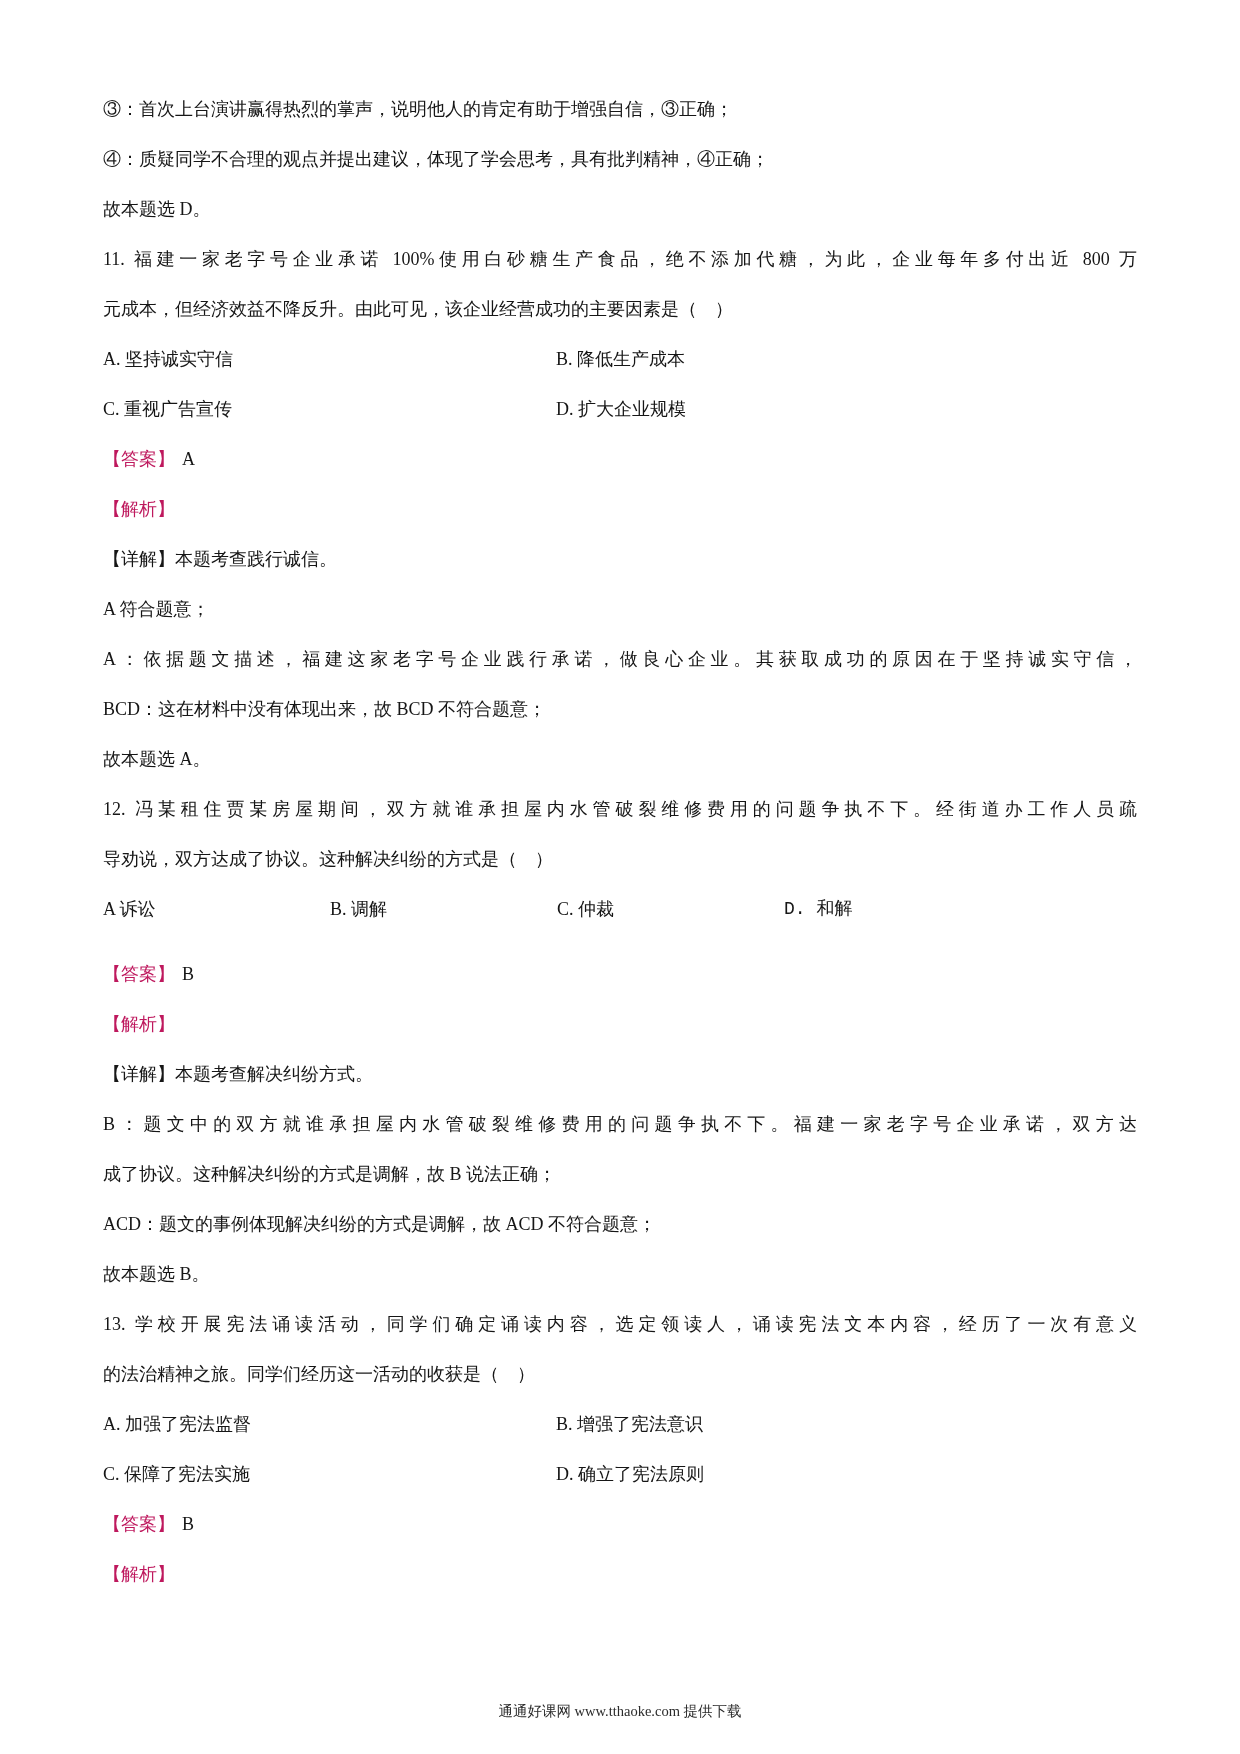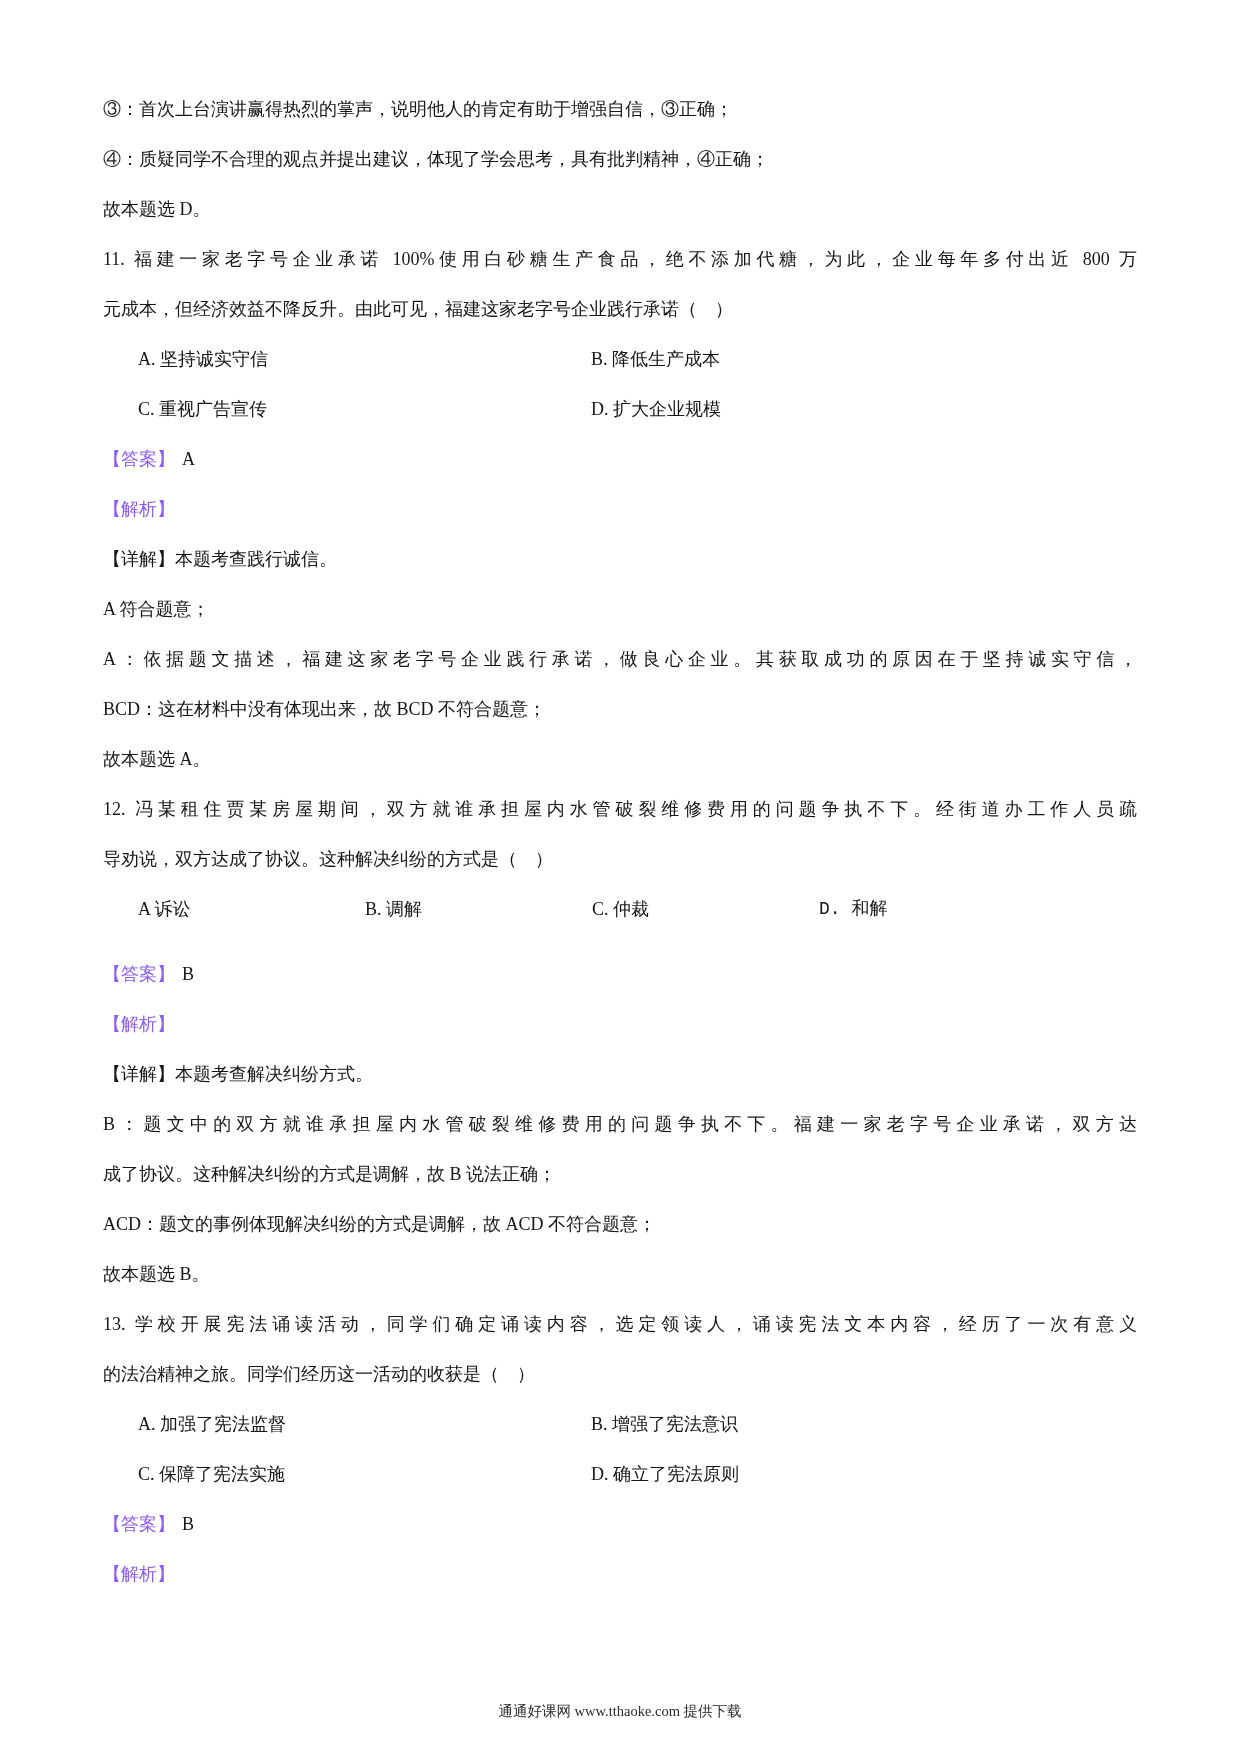--- a/index.html
+++ b/index.html
@@ -21,27 +21,27 @@
     line-height: 50px;
     height: 50px;
     white-space: nowrap;
     overflow: hidden;
   }
   .just {
     white-space: normal;
     text-align: justify;
     text-align-last: justify;
   }
-  .opts { display: flex; margin-left: 35px; }
+  .opts { display: flex; }
   .opts .opt { display: inline-block; }
   .opts2 .opt:first-child { width: 453px; }
   .opts4 .opt { width: 227px; }
   .opts4 .opt:last-child { width: auto; font-family: Liberation Mono, monospace; }
   .gap-after { margin-bottom: 15px; }
-  .blue { color: #8b5cf6; }
+  .blue { color: #be185d; }
   .ans-val { margin-left: 7px; }
   .footer {
     position: absolute;
     left: 0; right: 0;
     top: 1702px;
     text-align: center;
     font-size: 14.5px;
     color: #2b2b2b;
     font-family: "Liberation Serif", "DejaVu Serif", serif;
   }
@@ -49,21 +49,21 @@
 </head>
 <body>
 
 <div class="content">
 
   <div class="line">③：首次上台演讲赢得热烈的掌声，说明他人的肯定有助于增强自信，③正确；</div>
   <div class="line">④：质疑同学不合理的观点并提出建议，体现了学会思考，具有批判精神，④正确；</div>
   <div class="line">故本题选 D。</div>
 
   <div class="line just">11. 福建一家老字号企业承诺 100%使用白砂糖生产食品，绝不添加代糖，为此，企业每年多付出近 800 万</div>
-  <div class="line">元成本，但经济效益不降反升。由此可见，福建这家老字号企业践行承诺（　）</div>
+  <div class="line">元成本，但经济效益不降反升。由此可见，该企业经营成功的主要因素是（　）</div>
   <div class="line opts opts2">
     <span class="opt">A. 坚持诚实守信</span>
     <span class="opt">B. 降低生产成本</span>
   </div>
   <div class="line opts opts2">
     <span class="opt">C. 重视广告宣传</span>
     <span class="opt">D. 扩大企业规模</span>
   </div>
   <div class="line">
     <span class="blue">【答案】</span><span class="ans-val">A</span>

